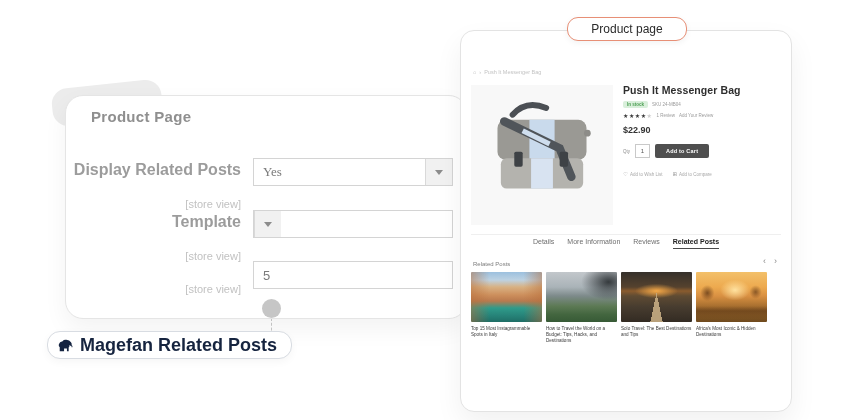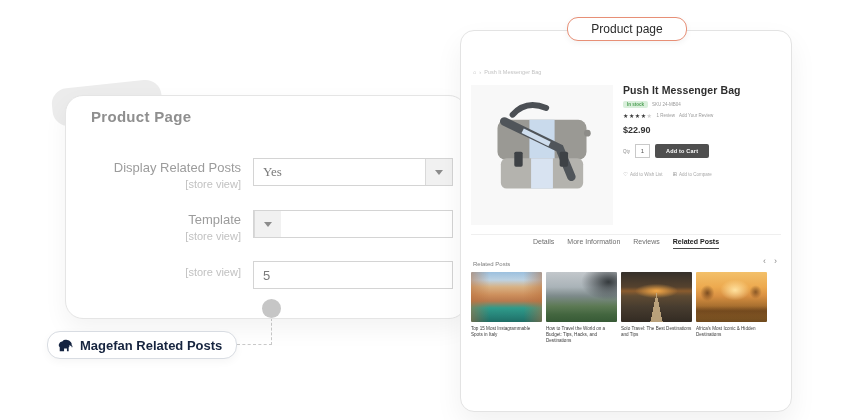--- a/index.html
+++ b/index.html
@@ -21,22 +21,22 @@
   }
   .admin-title{
     position:absolute;left:25px;top:12px;font-size:15px;font-weight:700;
     color:#8f8f8f;letter-spacing:.3px;
   }
   .form-row{position:absolute;left:0;width:100%;}
   .row-1{top:65px}.row-2{top:117px}.row-3{top:168px}
   .form-label{
     position:absolute;left:0;width:175px;text-align:right;line-height:1.15;
   }
-  .form-label .main{font-size:13px;font-weight:400;color:#9c9c9c;}
-  .form-label .scope{font-size:11px;color:#c2c2c2;margin-top:2px;}
+  .form-label .main{font-size:16px;font-weight:700;color:#9c9c9c;}
+  .form-label .scope{font-size:11px;color:#c2c2c2;margin-top:19px;}
   .field{
     position:absolute;left:187px;top:-3px;width:200px;height:28px;
     background:#fff;border:1px solid #d4d4d4;box-sizing:border-box;
     font-size:13px;color:#7a7a7a;display:flex;align-items:center;
   }
   .field .val{padding-left:9px;flex:1;white-space:nowrap;overflow:hidden;font-family:Liberation Serif, serif;}
   .arrow-box{
     width:26px;height:100%;border-left:1px solid #d9d9d9;background:#f1f1f1;
     display:flex;align-items:center;justify-content:center;flex:0 0 auto;
   }
@@ -56,21 +56,21 @@
   }
   .conn-v{position:absolute;left:271px;top:318px;width:0;height:27px;border-left:1.5px dashed #c9c9c9;z-index:0;}
   .conn-h{position:absolute;left:237px;top:344px;width:35px;height:0;border-top:1.5px dashed #c9c9c9;z-index:0;}
   
   .magefan-pill{
     position:absolute;left:47px;top:331px;height:26px;padding:0 14px 0 10px;
     background:#fff;border:1px solid #d8dce2;border-radius:13px;
     display:flex;align-items:center;gap:7px;z-index:3;
     box-shadow:0 3px 8px rgba(0,0,0,.04);
   }
-  .magefan-pill .txt{font-size:13px;font-weight:600;color:#16243f;white-space:nowrap;}
+  .magefan-pill .txt{font-size:18px;font-weight:600;color:#16243f;white-space:nowrap;}
   
   .pp-pill{
     position:absolute;left:567px;top:17px;width:118px;height:22px;
     background:#fff;border:1.5px solid #e78f76;border-radius:11px;
     display:flex;align-items:center;justify-content:center;z-index:4;
     font-size:12px;color:#2b2b2b;box-shadow:0 2px 6px rgba(0,0,0,.05);
   }
   
   .store-card{
     position:absolute;left:460px;top:30px;width:330px;height:380px;

